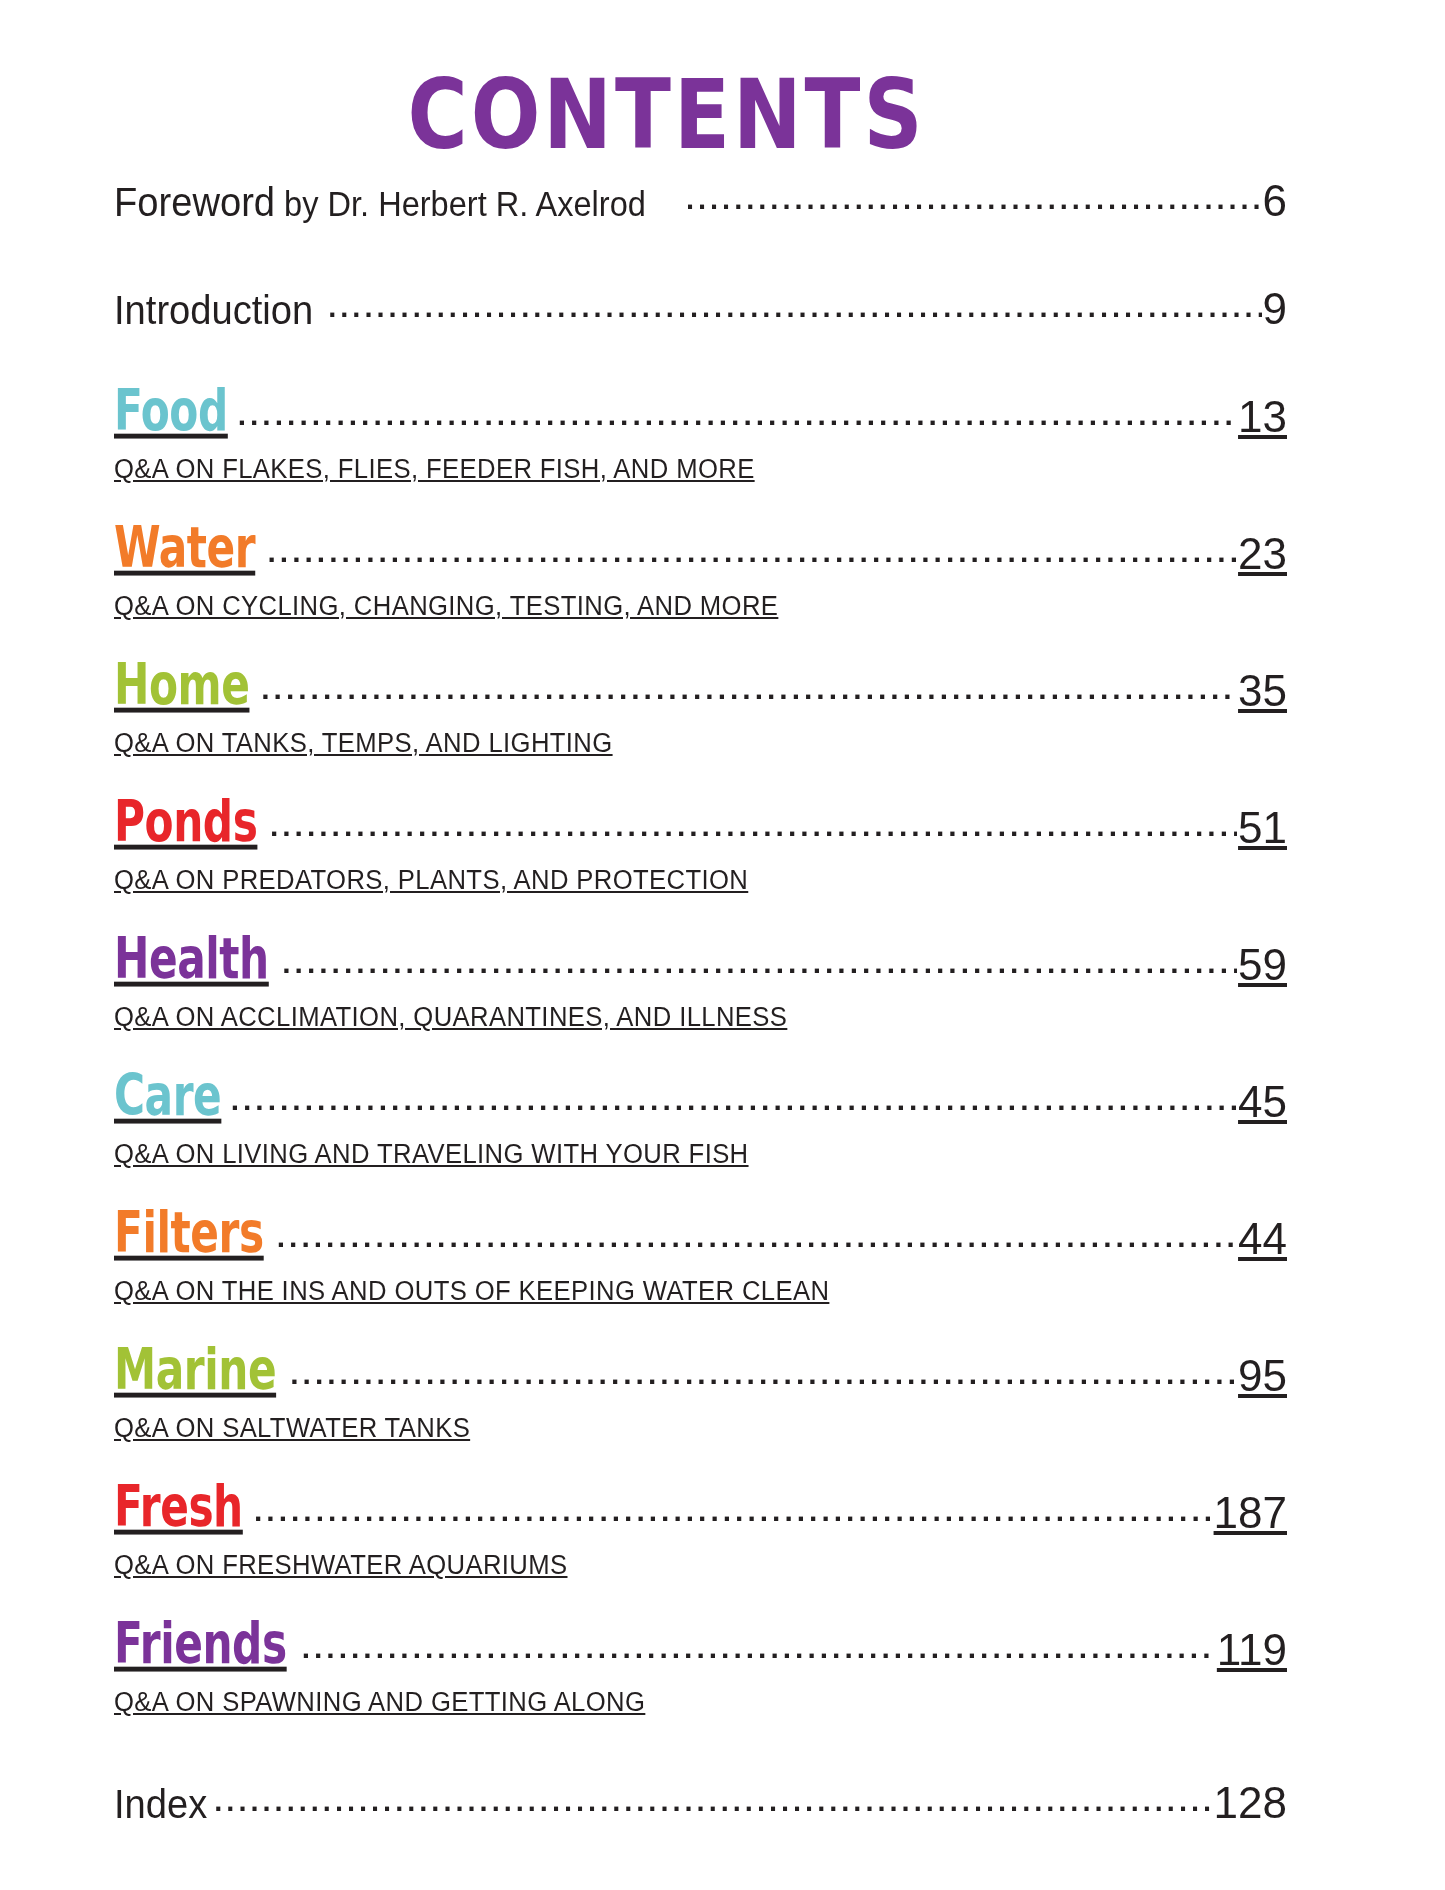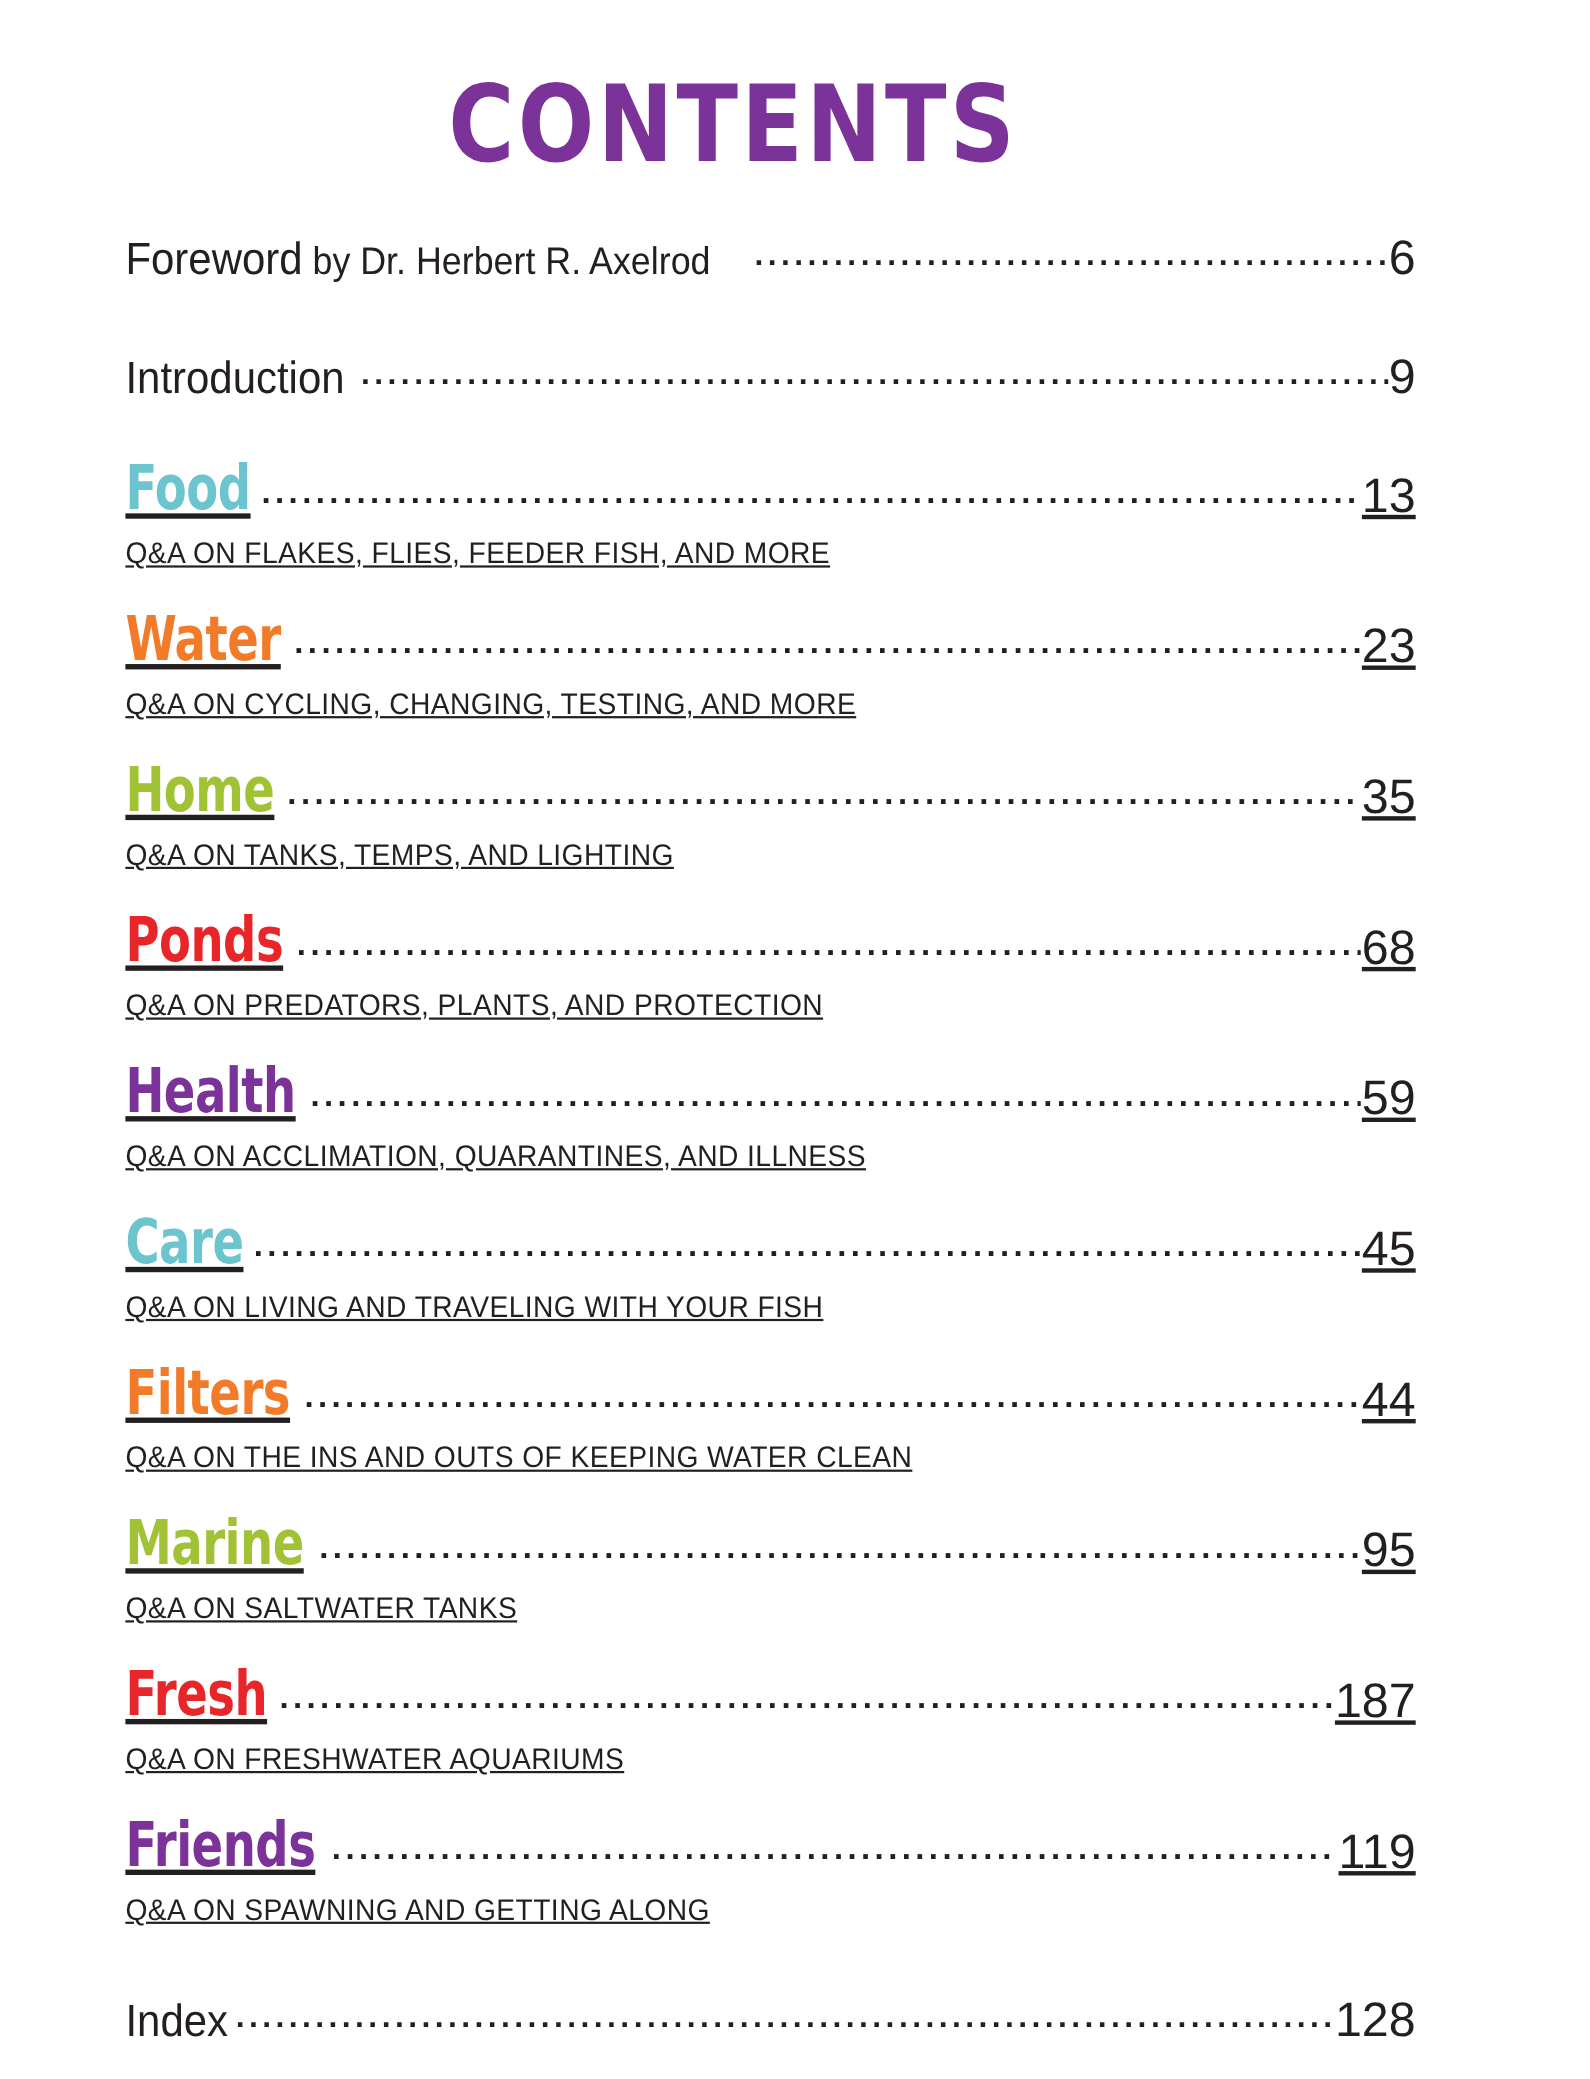--- a/index.html
+++ b/index.html
@@ -35,21 +35,21 @@
     margin: 0;
     padding-top: 56px;
     padding-right: 70px;
     line-height: 1.0;
     transform: scaleY(1.18);
     transform-origin: center top;
   }
 
   
   .toc-body {
-    margin-top: 72px;
+    margin-top: 38px;
     padding-left: 114px;
     padding-right: 116px;
   }
 
   
   .entry {
     margin-bottom: 0;
   }
 
   .row {
@@ -188,21 +188,21 @@
         <span class="leader"></span>
         <span class="pagenum">35</span>
       </div>
       <span class="subtitle">Q&amp;A ON TANKS, TEMPS, AND LIGHTING</span>
     </div>
 
     <div class="entry section">
       <div class="row">
         <span class="label" style="color: rgb(232, 38, 42);">Ponds</span>
         <span class="leader"></span>
-        <span class="pagenum">68</span>
+        <span class="pagenum">51</span>
       </div>
       <span class="subtitle">Q&amp;A ON PREDATORS, PLANTS, AND PROTECTION</span>
     </div>
 
     <div class="entry section">
       <div class="row">
         <span class="label" style="color: rgb(123, 51, 153);">Health</span>
         <span class="leader"></span>
         <span class="pagenum">59</span>
       </div>

